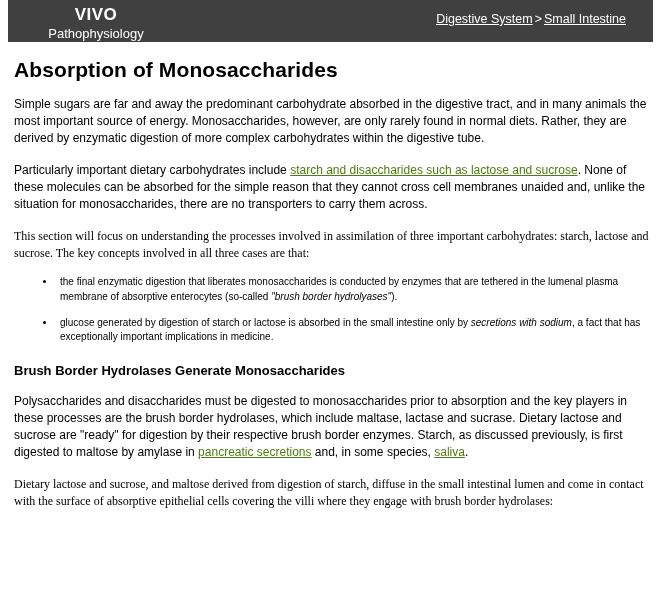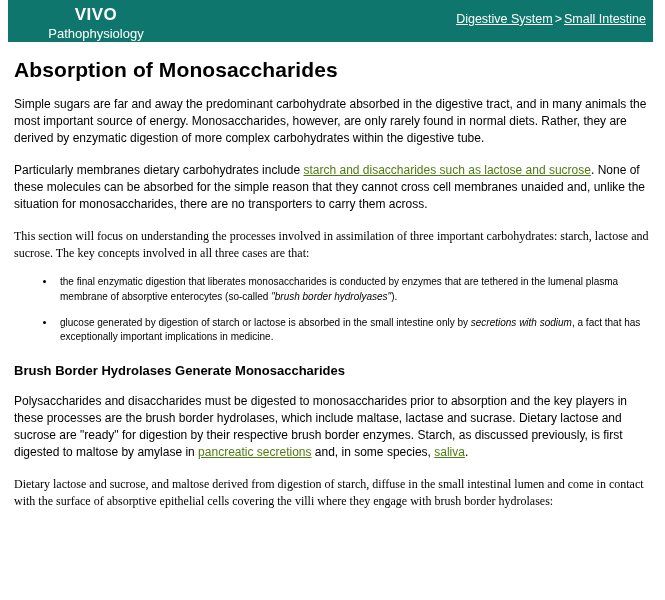--- a/index.html
+++ b/index.html
@@ -13,21 +13,21 @@
     height: 600px;
     overflow: hidden;
     font-family: "Liberation Sans", sans-serif;
     color: #000000;
   }
 
   
   .banner {
     margin: 0 12px 0 8px;
     height: 42px;
-    background: #0f766e;
+    background: #404040;
     position: relative;
     display: block;
   }
   .brand {
     position: absolute;
     left: 28px;
     top: 2px;
     text-align: center;
     line-height: 1;
     width: 120px;
@@ -41,21 +41,21 @@
     padding-top: 4px;
   }
   .brand-sub {
     display: block;
     color: #ffffff;
     font-size: 13px;
     padding-top: 4px;
   }
   .breadcrumb {
     position: absolute;
-    right: 7px;
+    right: 27px;
     top: 12px;
     font-size: 12.5px;
     color: #ffffff;
     white-space: nowrap;
   }
   .breadcrumb a {
     color: #ffffff;
     text-decoration: underline;
   }
   .breadcrumb .sep {
@@ -128,21 +128,21 @@
     <a href="#" class="crumb">Digestive System</a><span class="sep">&gt;</span><a href="#" class="crumb">Small Intestine</a>
   </div>
 </div>
 
 <div class="content">
 
   <h1 class="page-title">Absorption of Monosaccharides</h1>
 
   <p class="para">Simple sugars are far and away the predominant carbohydrate absorbed in the digestive tract, and in many animals the most important source of energy. Monosaccharides, however, are only rarely found in normal diets. Rather, they are derived by enzymatic digestion of more complex carbohydrates within the digestive tube.</p>
 
-  <p class="para"><span>Particularly membranes dietary carbohydrates include </span><a href="#" class="link">starch and disaccharides such as lactose and sucrose</a><span>. None of these molecules can be absorbed for the simple reason that they cannot cross cell membranes unaided and, unlike the situation for monosaccharides, there are no transporters to carry them across.</span></p>
+  <p class="para"><span>Particularly important dietary carbohydrates include </span><a href="#" class="link">starch and disaccharides such as lactose and sucrose</a><span>. None of these molecules can be absorbed for the simple reason that they cannot cross cell membranes unaided and, unlike the situation for monosaccharides, there are no transporters to carry them across.</span></p>
 
   <p class="para tight">This section will focus on understanding the processes involved in assimilation of three important carbohydrates: starch, lactose and sucrose. The key concepts involved in all three cases are that:</p>
 
   <ul class="bullets compact">
     <li><span>the final enzymatic digestion that liberates monosaccharides is conducted by enzymes that are tethered in the lumenal plasma membrane of absorptive enterocytes (so-called </span><em class="it">"brush border hydrolyases"</em><span>).</span></li>
     <li><span>glucose generated by digestion of starch or lactose is absorbed in the small intestine only by </span><em class="it">secretions with sodium</em><span>, a fact that has exceptionally important implications in medicine.</span></li>
   </ul>
 
   <h2 class="section-title">Brush Border Hydrolases Generate Monosaccharides</h2>
 

